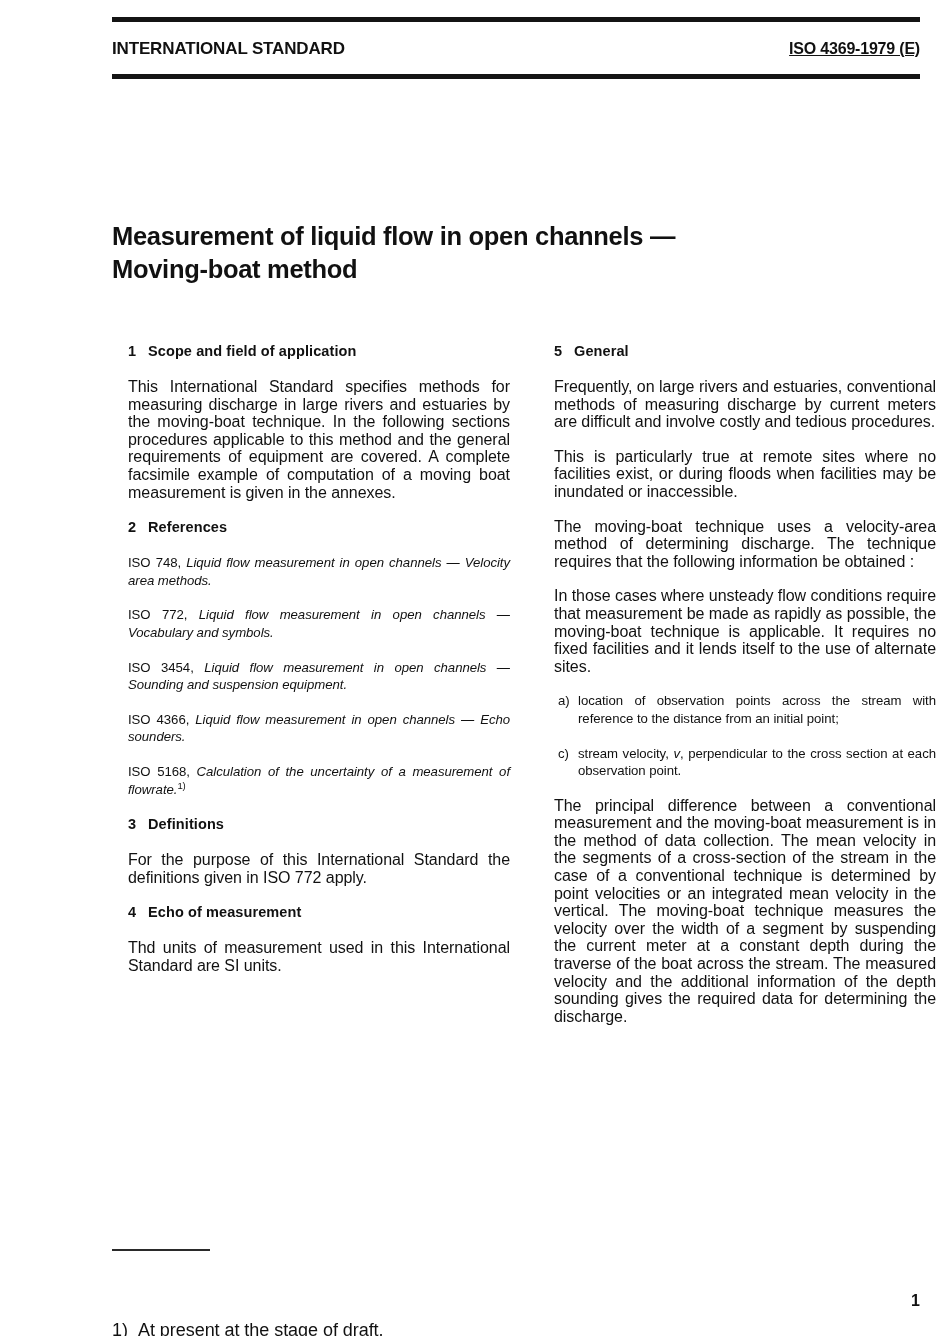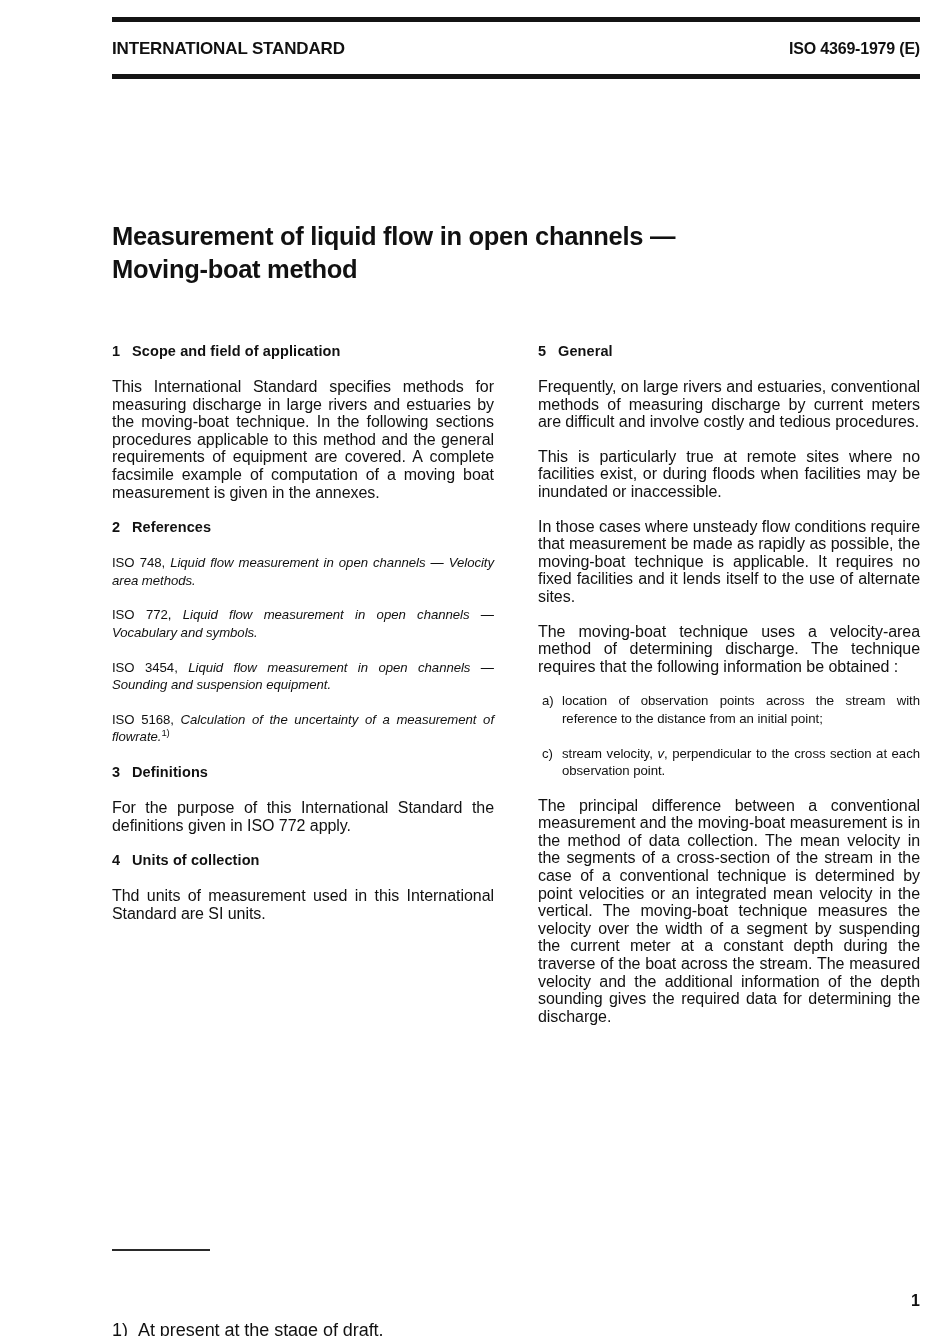--- a/index.html
+++ b/index.html
@@ -54,39 +54,40 @@
     font-size: 17px;
     font-weight: bold;
     letter-spacing: -0.15px;
     white-space: nowrap;
   }
   .header-right {
     font-size: 16px;
     font-weight: bold;
     letter-spacing: -0.2px;
     white-space: nowrap;
+    text-decoration: underline;
   }
 
   
   .doc-title {
     position: absolute;
     left: 112px;
     top: 220px;
     width: 640px;
     font-size: 25.5px;
     font-weight: bold;
     line-height: 33px;
     letter-spacing: -0.3px;
   }
   .doc-title .tline { display: block; }
 
   
   .columns {
     position: absolute;
-    left: 112px;
+    left: 128px;
     top: 342px;
     width: 808px;
     display: flex;
     gap: 44px;
   }
   .col {
     width: 384px;
   }
 
   h2.sec {
@@ -207,45 +208,46 @@
       <h2 class="sec sec-gap-top">
         <span class="num">2</span><span>References</span>
       </h2>
 
       <p class="ref"><span>ISO 748, </span><i>Liquid flow measurement in open channels — Velocity area methods.</i></p>
 
       <p class="ref"><span>ISO 772, </span><i>Liquid flow measurement in open channels — Vocabulary and symbols.</i></p>
 
       <p class="ref"><span>ISO 3454, </span><i>Liquid flow measurement in open channels — Sounding and suspension equipment.</i></p>
 
+      <p class="ref"><span>ISO 4366, </span><i>Liquid flow measurement in open channels — Echo sounders.</i></p>
 
       <p class="ref"><span>ISO 5168, </span><i>Calculation of the uncertainty of a measurement of flowrate.</i><sup class="fn">1)</sup></p>
 
       <h2 class="sec sec-gap-top-lg">
         <span class="num">3</span><span>Definitions</span>
       </h2>
       <p class="body">For the purpose of this International Standard the definitions given in ISO 772 apply.</p>
 
       <h2 class="sec sec-gap-top-lg">
-        <span class="num">4</span><span>Units of collection</span>
+        <span class="num">4</span><span>Echo of measurement</span>
       </h2>
       <p class="body last">Thd units of measurement used in this International Standard are SI units.</p>
 
     </div>
 
     <div class="col">
 
       <h2 class="sec">
         <span class="num">5</span><span>General</span>
       </h2>
 
       <p class="body">Frequently, on large rivers and estuaries, conventional methods of measuring discharge by current meters are difficult and involve costly and tedious procedures.</p>
       <p class="body">This is particularly true at remote sites where no facilities exist, or during floods when facilities may be inundated or inaccessible.</p>
+      <p class="body">The moving-boat technique uses a velocity-area method of determining discharge. The technique requires that the following information be obtained :</p>
       <p class="body">In those cases where unsteady flow conditions require that measurement be made as rapidly as possible, the moving-boat technique is applicable. It requires no fixed facilities and it lends itself to the use of alternate sites.</p>
-      <p class="body">The moving-boat technique uses a velocity-area method of determining discharge. The technique requires that the following information be obtained :</p>
 
       <p class="listitem"><span class="lbl">a)</span><span>location of observation points across the stream with reference to the distance from an initial point;</span></p>
 
 
       <p class="listitem"><span class="lbl">c)</span><span>stream velocity, </span><i>v</i><span>, perpendicular to the cross section at each observation point.</span></p>
 
       <p class="body last">The principal difference between a conventional measurement and the moving-boat measurement is in the method of data collection. The mean velocity in the segments of a cross-section of the stream in the case of a conventional technique is determined by point velocities or an integrated mean velocity in the vertical. The moving-boat technique measures the velocity over the width of a segment by suspending the current meter at a constant depth during the traverse of the boat across the stream. The measured velocity and the additional information of the depth sounding gives the required data for determining the discharge.</p>
 
     </div>
 

